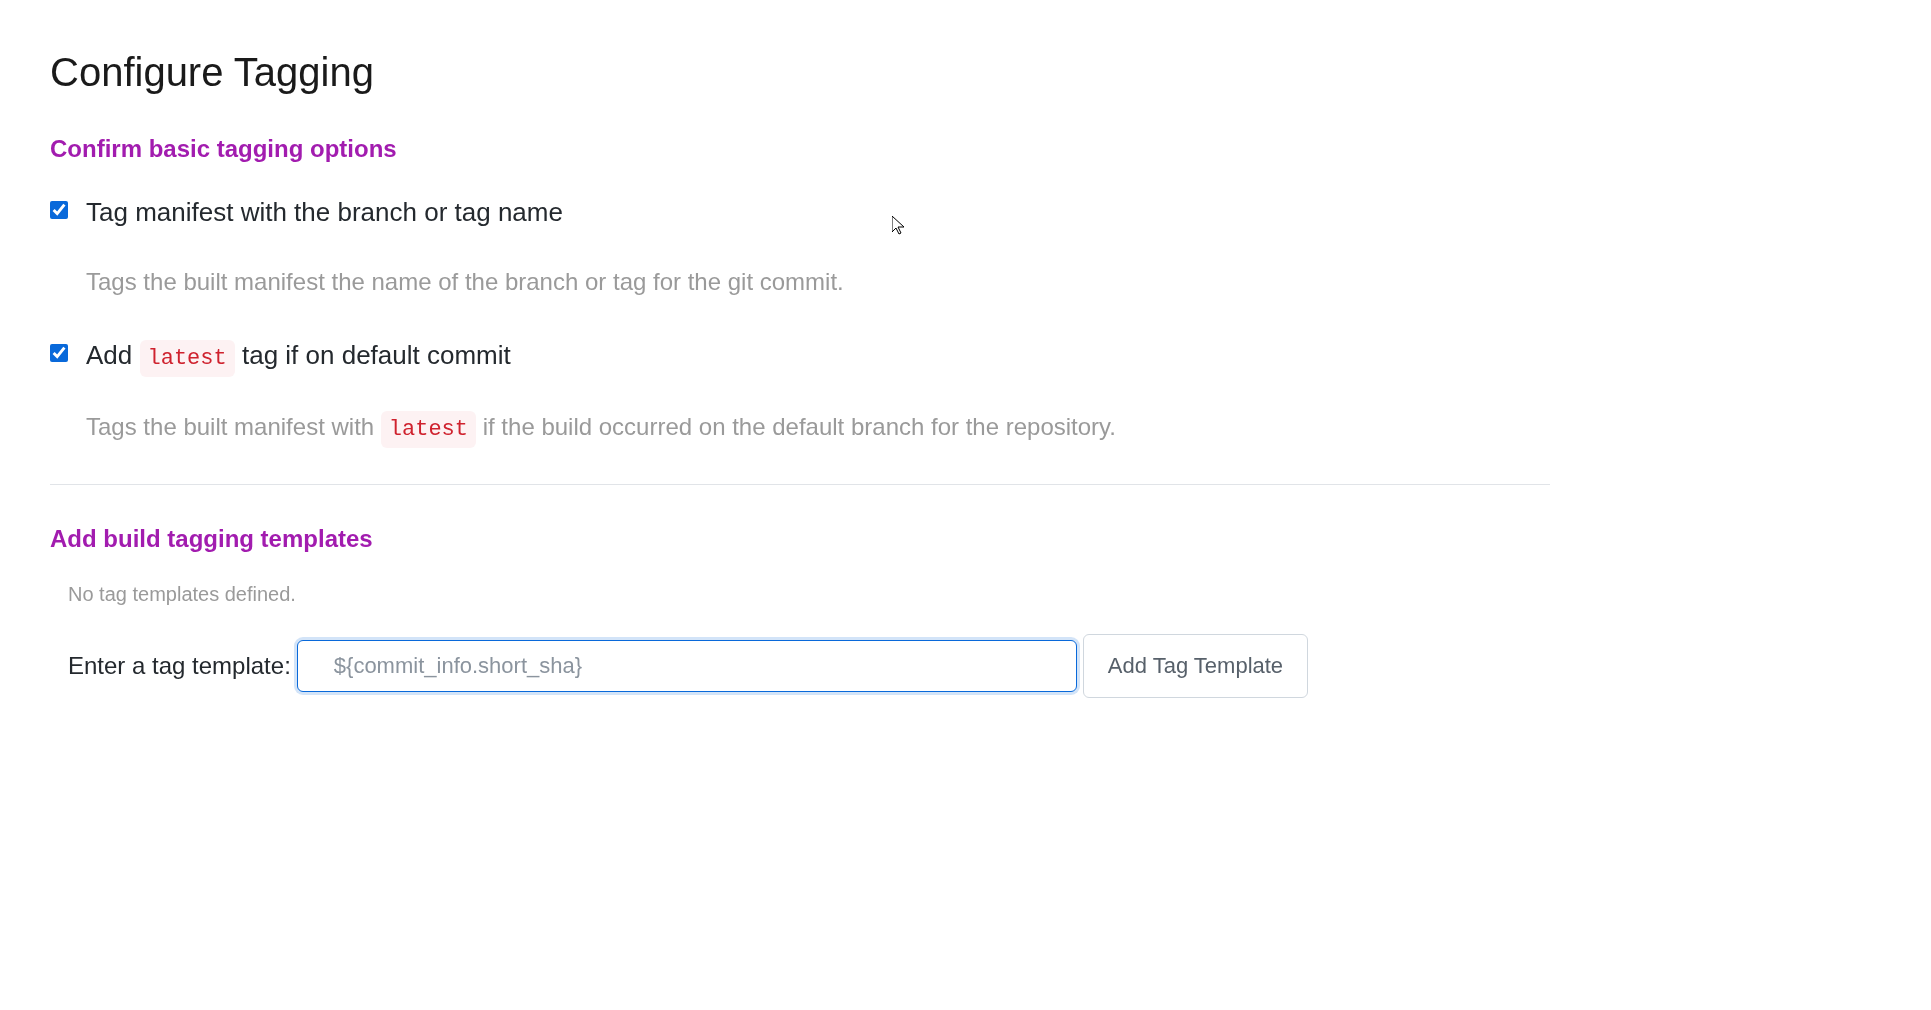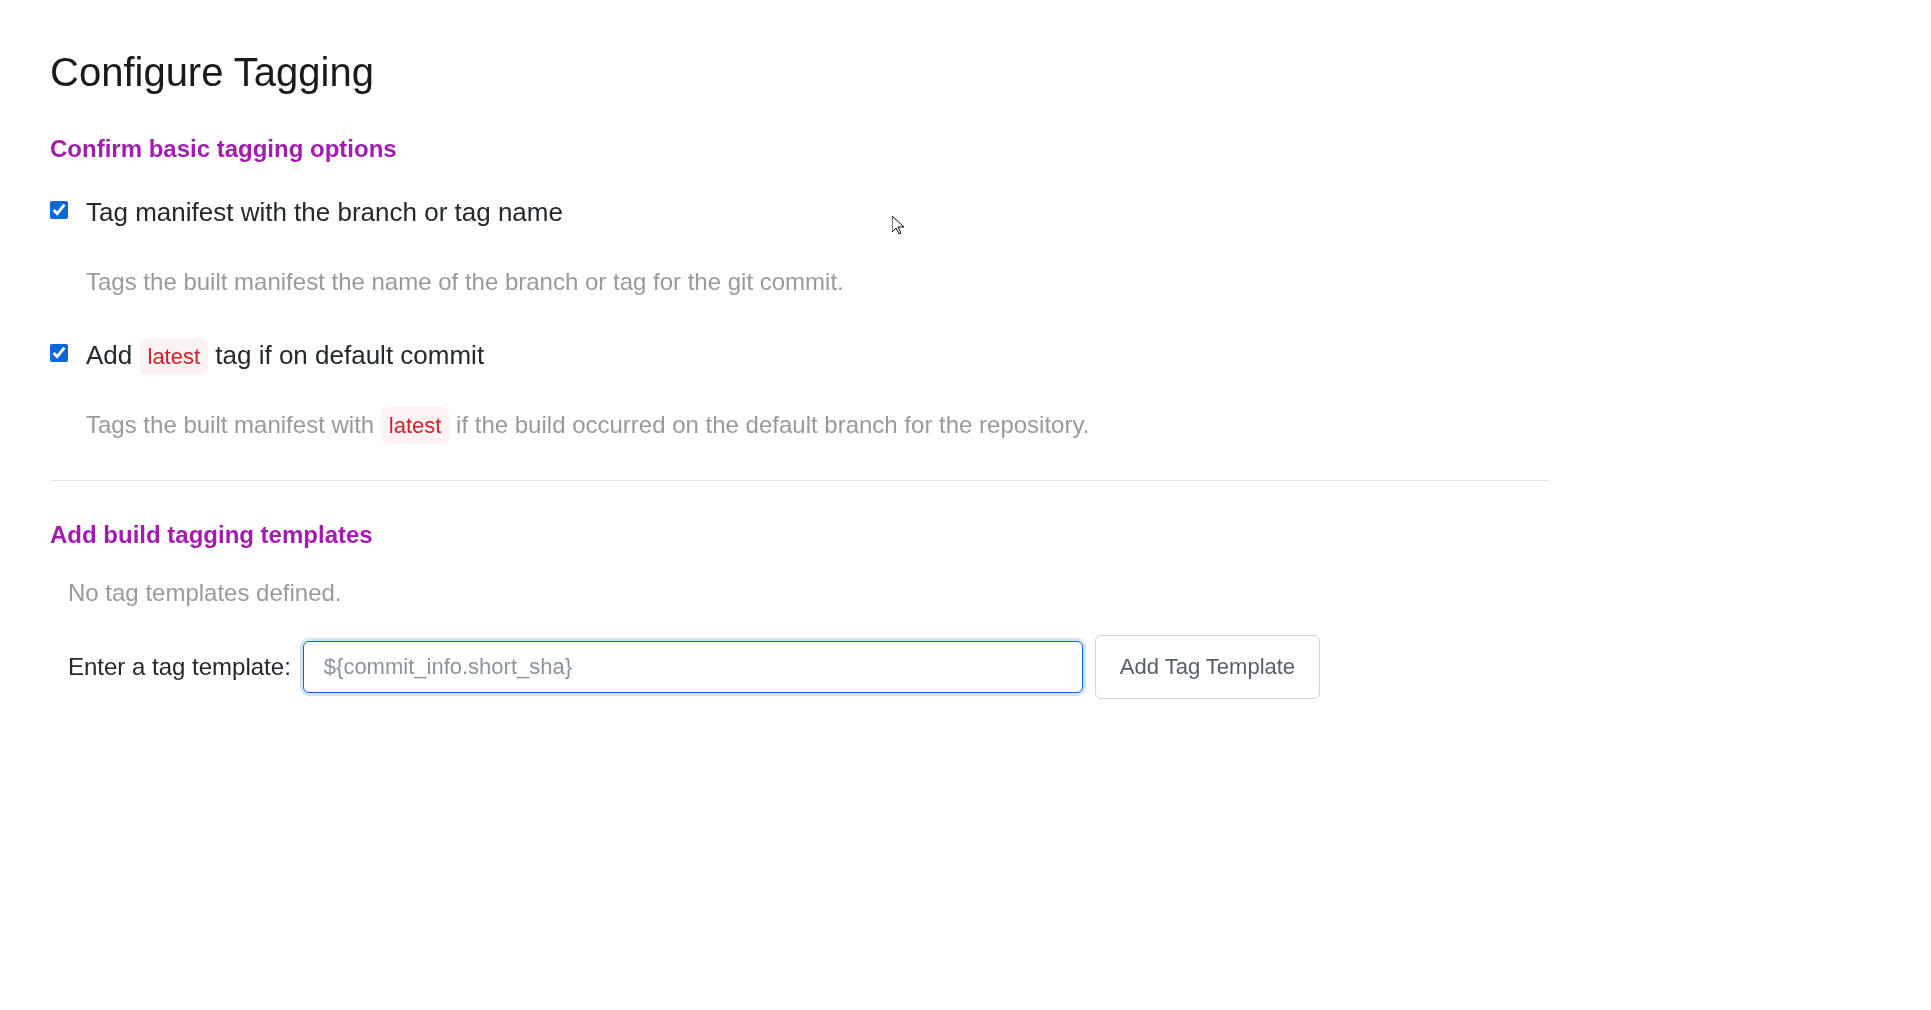--- a/index.html
+++ b/index.html
@@ -51,59 +51,59 @@
       line-height: 1.5;
       display: inline;
     }
     .option-desc {
       font-size: 24px;
       color: #9a9a9a;
       margin-top: 32px;
       line-height: 1.5;
     }
     .code-tag {
-      font-family: Liberation Sans, sans-serif;
+      font-family: Liberation Mono, monospace;
       font-size: 22px;
       color: #cf222e;
       background: #fdf2f3;
       padding: 2px 8px;
       border-radius: 6px;
       display: inline-block;
       vertical-align: baseline;
     }
     .option-block {
       margin-bottom: 36px;
     }
     hr.divider {
       border: none;
       border-top: 1px solid #e1e4e8;
       margin: 30px 0 40px 0;
     }
     .empty-state {
-      font-size: 24px;
+      font-size: 20px;
       color: #9a9a9a;
       margin-left: 18px;
       margin-bottom: 28px;
     }
     .template-input-row {
       display: flex;
       align-items: center;
       margin-left: 18px;
-      gap: 12px;
+      gap: 6px;
     }
     .template-label {
       font-size: 24px;
       color: #24292e;
       white-space: nowrap;
     }
     .template-input {
       flex: 0 0 780px;
       height: 52px;
       font-size: 22px;
-      padding: 8px 20px;
+      padding: 8px 36px;
       border: 1px solid #0969da;
       border-radius: 6px;
       outline: none;
       box-shadow: 0 0 0 3px rgba(9,105,218,0.18);
       color: #24292e;
     }
     .template-input::placeholder {
       color: #8b949e;
     }
     .add-button {

